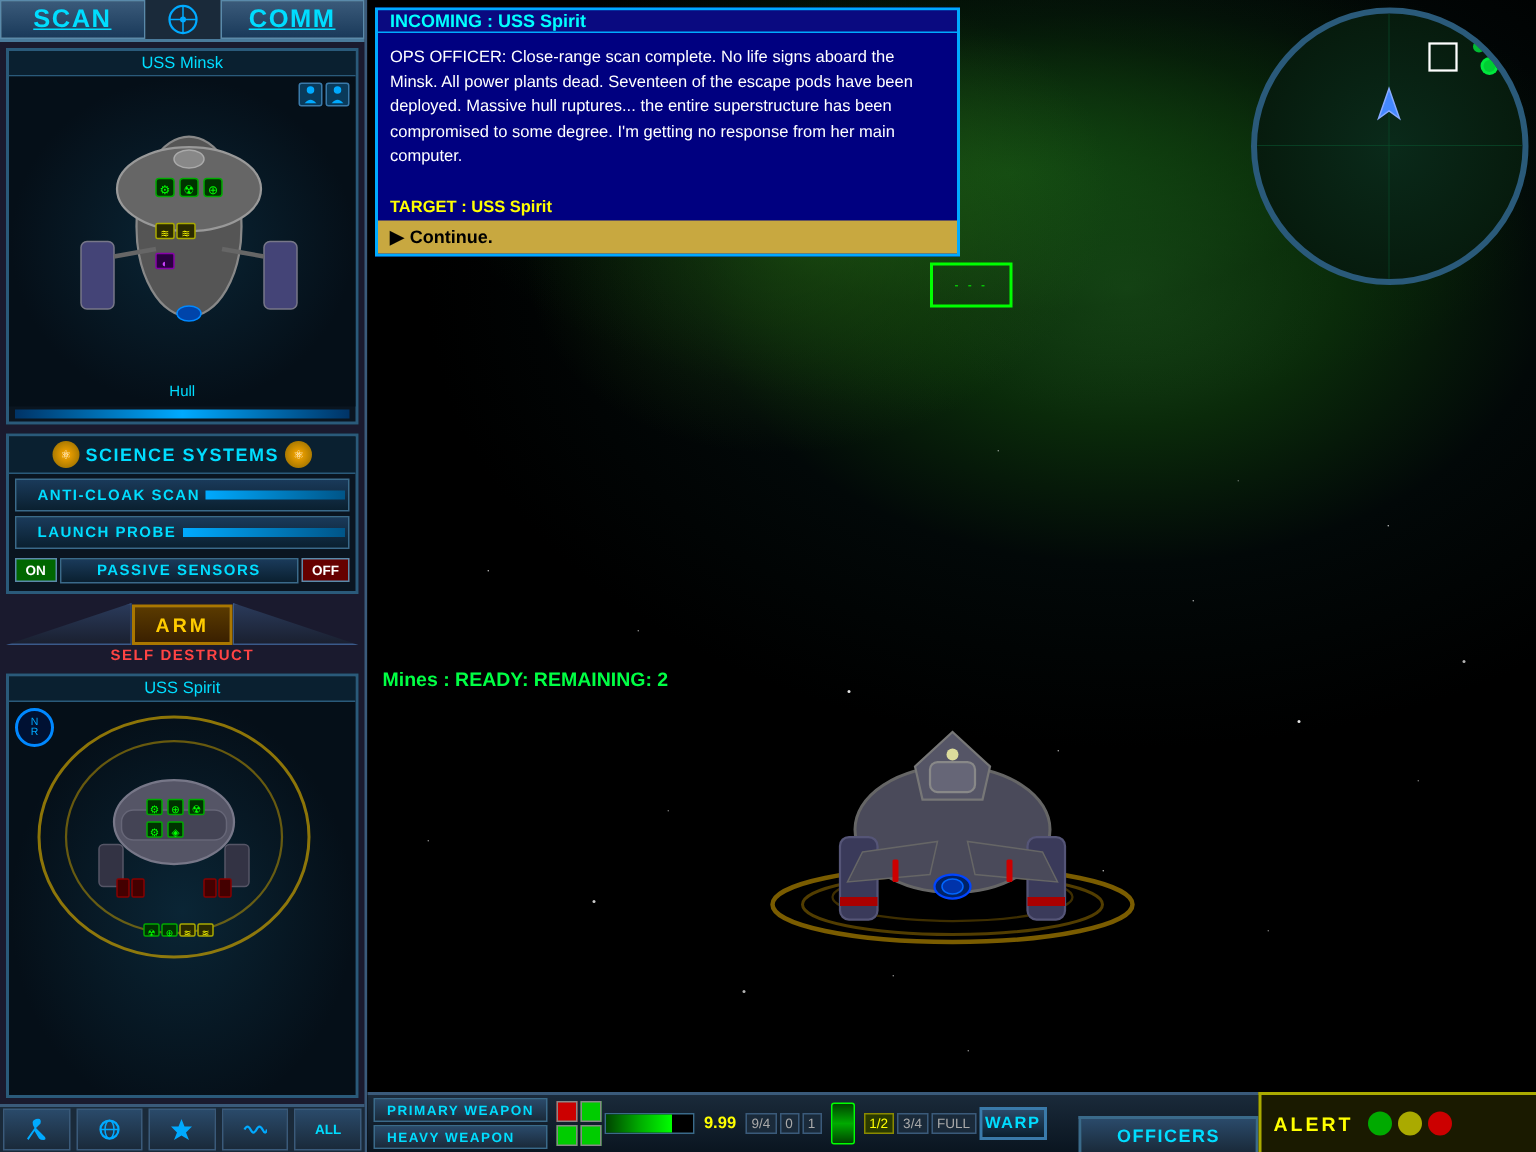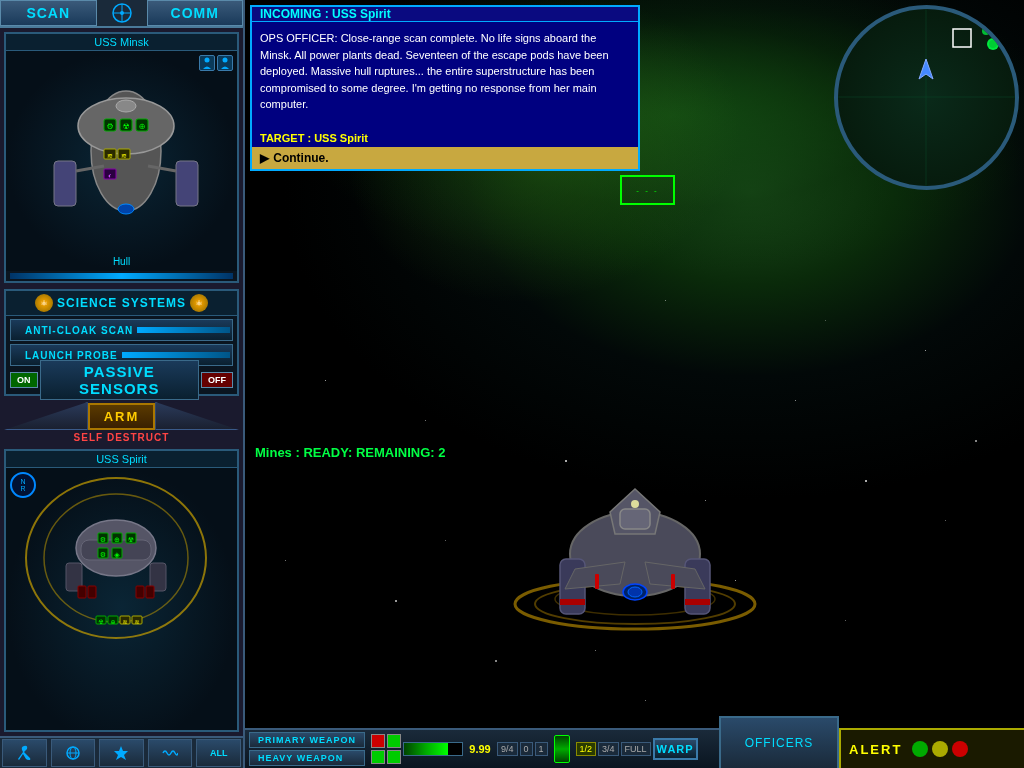--- a/index.html
+++ b/index.html
@@ -32,24 +32,25 @@
       border-bottom: 2px solid #4a7a9a;
     }
     .top-btn {
       flex: 1;
       display: flex;
       align-items: center;
       justify-content: center;
       background: linear-gradient(180deg, #3a5a7a, #1a3a5a);
       border: 1px solid #5a8aaa;
       color: #00ddff;
-      font-size: 14px;
+      font-size: 17px;
       font-weight: bold;
       cursor: pointer;
       letter-spacing: 1px;
+      text-decoration: underline;
     }
     .top-btn.scan { border-right: 1px solid #5a8aaa; }
 
     
     .ship-panel {
       background: #0a1520;
       border: 2px solid #2a5a7a;
       margin: 4px;
       position: relative;
       flex-shrink: 0;
@@ -143,21 +144,21 @@
       cursor: pointer;
       color: #fff;
     }
     .on-btn { background: #006600; }
     .off-btn { background: #660000; }
     .passive-label {
       flex: 1;
       background: linear-gradient(180deg, #1a3a5a, #0a2030);
       border: 1px solid #3a6a8a;
       color: #00ddff;
-      font-size: 15px;
+      font-size: 10px;
       font-weight: bold;
       text-align: center;
       padding: 2px;
       letter-spacing: 1px;
     }
 
     
     .arm-section {
       margin: 4px;
       display: flex;
@@ -476,31 +477,31 @@
     }
     .alert-dot.green-a { background: #00aa00; }
     .alert-dot.yellow-a { background: #aaaa00; }
     .alert-dot.red-a { background: #cc0000; }
 
     
     #officers-btn {
       position: absolute;
       right: 185px; bottom: 0;
       width: 120px;
-      height: 52px;
+      height: 24px;
       background: linear-gradient(180deg, #2a4a6a, #1a2a3a);
       border: 2px solid #3a6a8a;
       border-bottom: none;
       display: flex;
       align-items: center;
       justify-content: center;
       cursor: pointer;
       color: #00ddff;
       font-size: 12px;
-      font-weight: normal;
+      font-weight: bold;
       letter-spacing: 1px;
     }
   </style>
 </head>
 <body>
 
 <div id="left-panel">
 
   <div id="top-bar">
     <div class="top-btn scan">SCAN</div>

